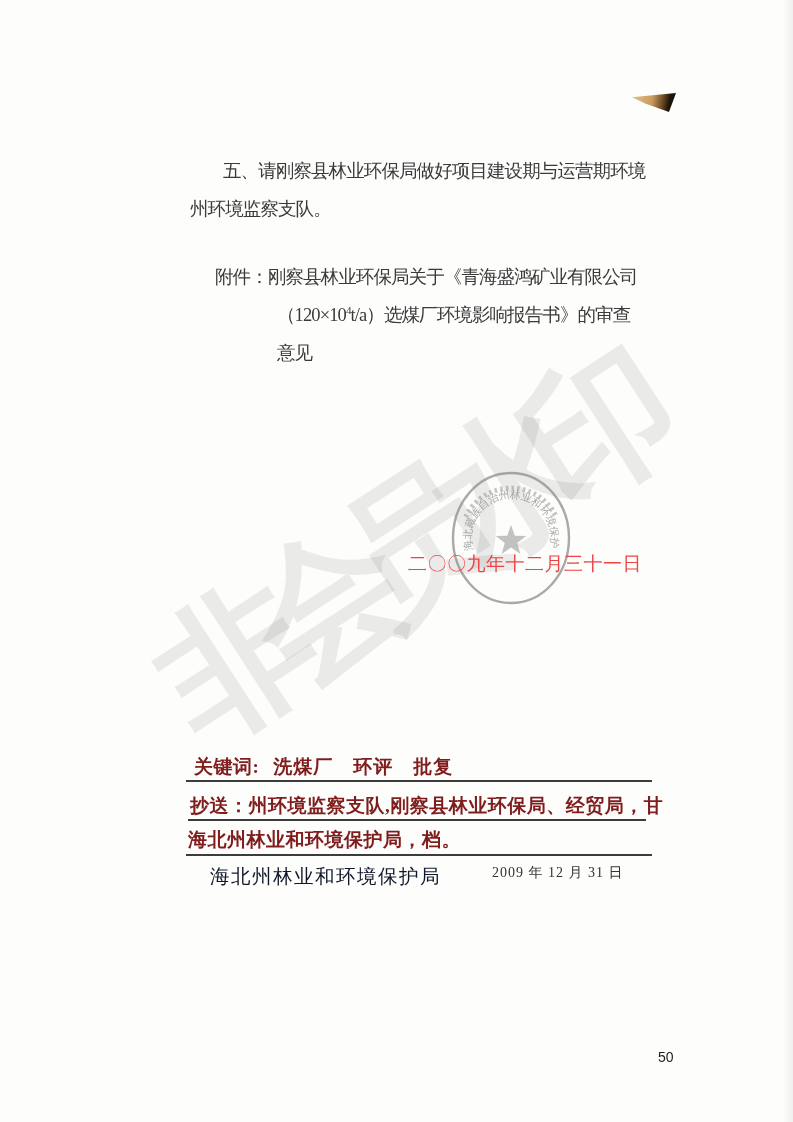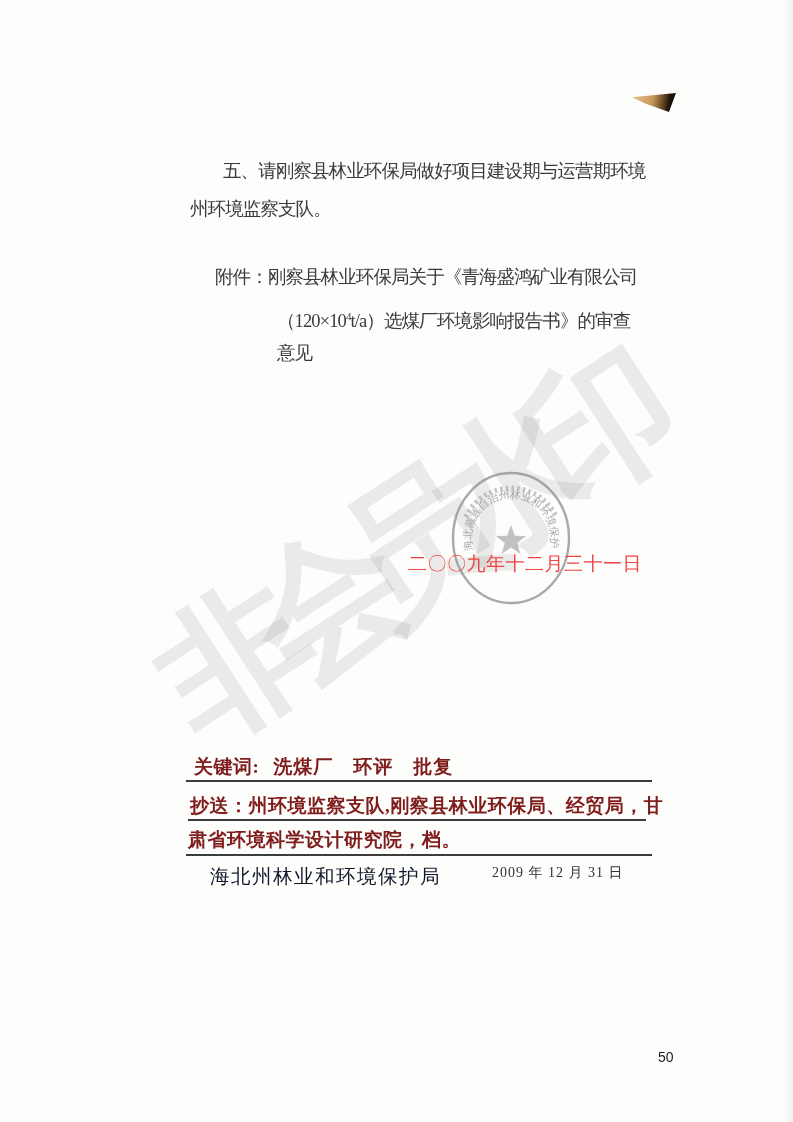--- a/index.html
+++ b/index.html
@@ -25,21 +25,21 @@
     text-align:center;
     color:rgba(70,70,70,0.10);
     z-index:1;
     pointer-events:none;
   }
   
   .bodytext{font-size:18.5px;letter-spacing:-0.9px;z-index:3;}
   .para5-l1{left:223px;top:158px;}
   .para5-l2{left:190px;top:196px;}
   .attach-l1{left:215px;top:264px;}
-  .attach-l2{left:277px;top:302px;margin-top:6px;}
+  .attach-l2{left:277px;top:302px;}
   .attach-l3{left:277px;top:340px;}
   sup{font-size:11px;vertical-align:super;}
   
   .stamp{left:441px;top:463px;z-index:2;opacity:0.88;}
   .date-cn{
     left:408px;top:551px;
     font-size:19px;letter-spacing:0.5px;
     color:#ef4444;z-index:4;
   }
   
@@ -99,21 +99,21 @@
   <polygon points="70,62 73.8,72.7 85.2,73.1 76.2,80 79.4,90.9 70,84.5 60.6,90.9 63.8,80 54.8,73.1 66.2,72.7" fill="#a3a3a3" opacity="0.75"></polygon>
 </svg>
 
 <div class="abs date-cn">二〇〇九年十二月三十一日</div>
 
 <div class="abs foot kw-row"><span class="kw-label">关键词:</span><span class="kw-value">洗煤厂　环评　批复</span></div>
 <div class="rule kw-rule"></div>
 
 <div class="abs foot cc-l1">抄送：州环境监察支队,刚察县林业环保局、经贸局，甘</div>
 <div class="rule cc-rule1"></div>
-<div class="abs foot cc-l2">肃省环境科学设计研究院，档。</div>
+<div class="abs foot cc-l2">海北州林业和环境保护局，档。</div>
 <div class="rule cc-rule2"></div>
 
 <div class="abs foot issuer">海北州林业和环境保护局</div>
 <div class="abs foot issue-date">2009 年 12 月 31 日</div>
 
 <div class="abs pagenum">50</div>
 
 <div class="edge-shade"></div>
 
 </body></html>

